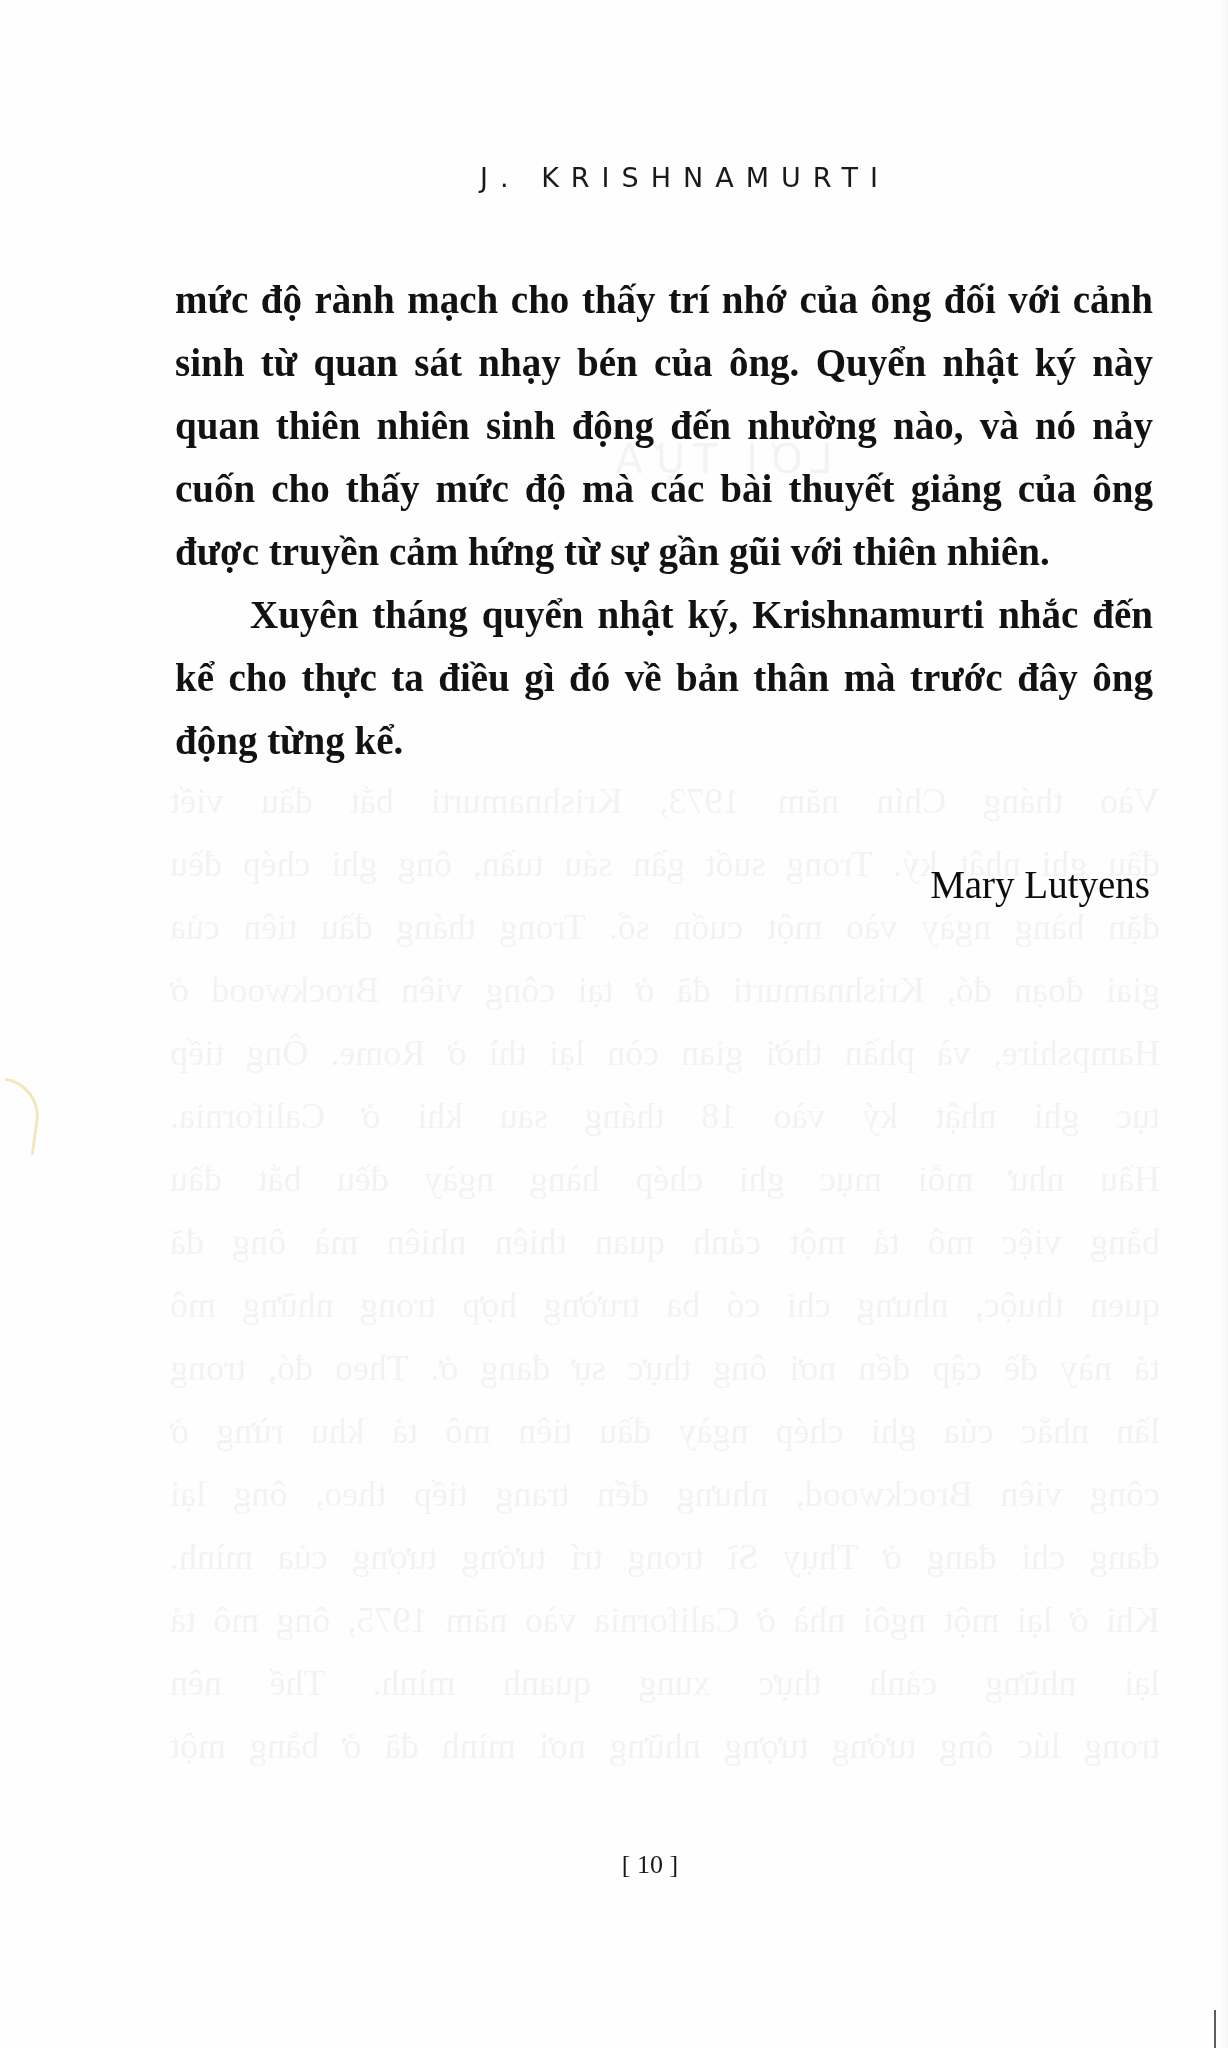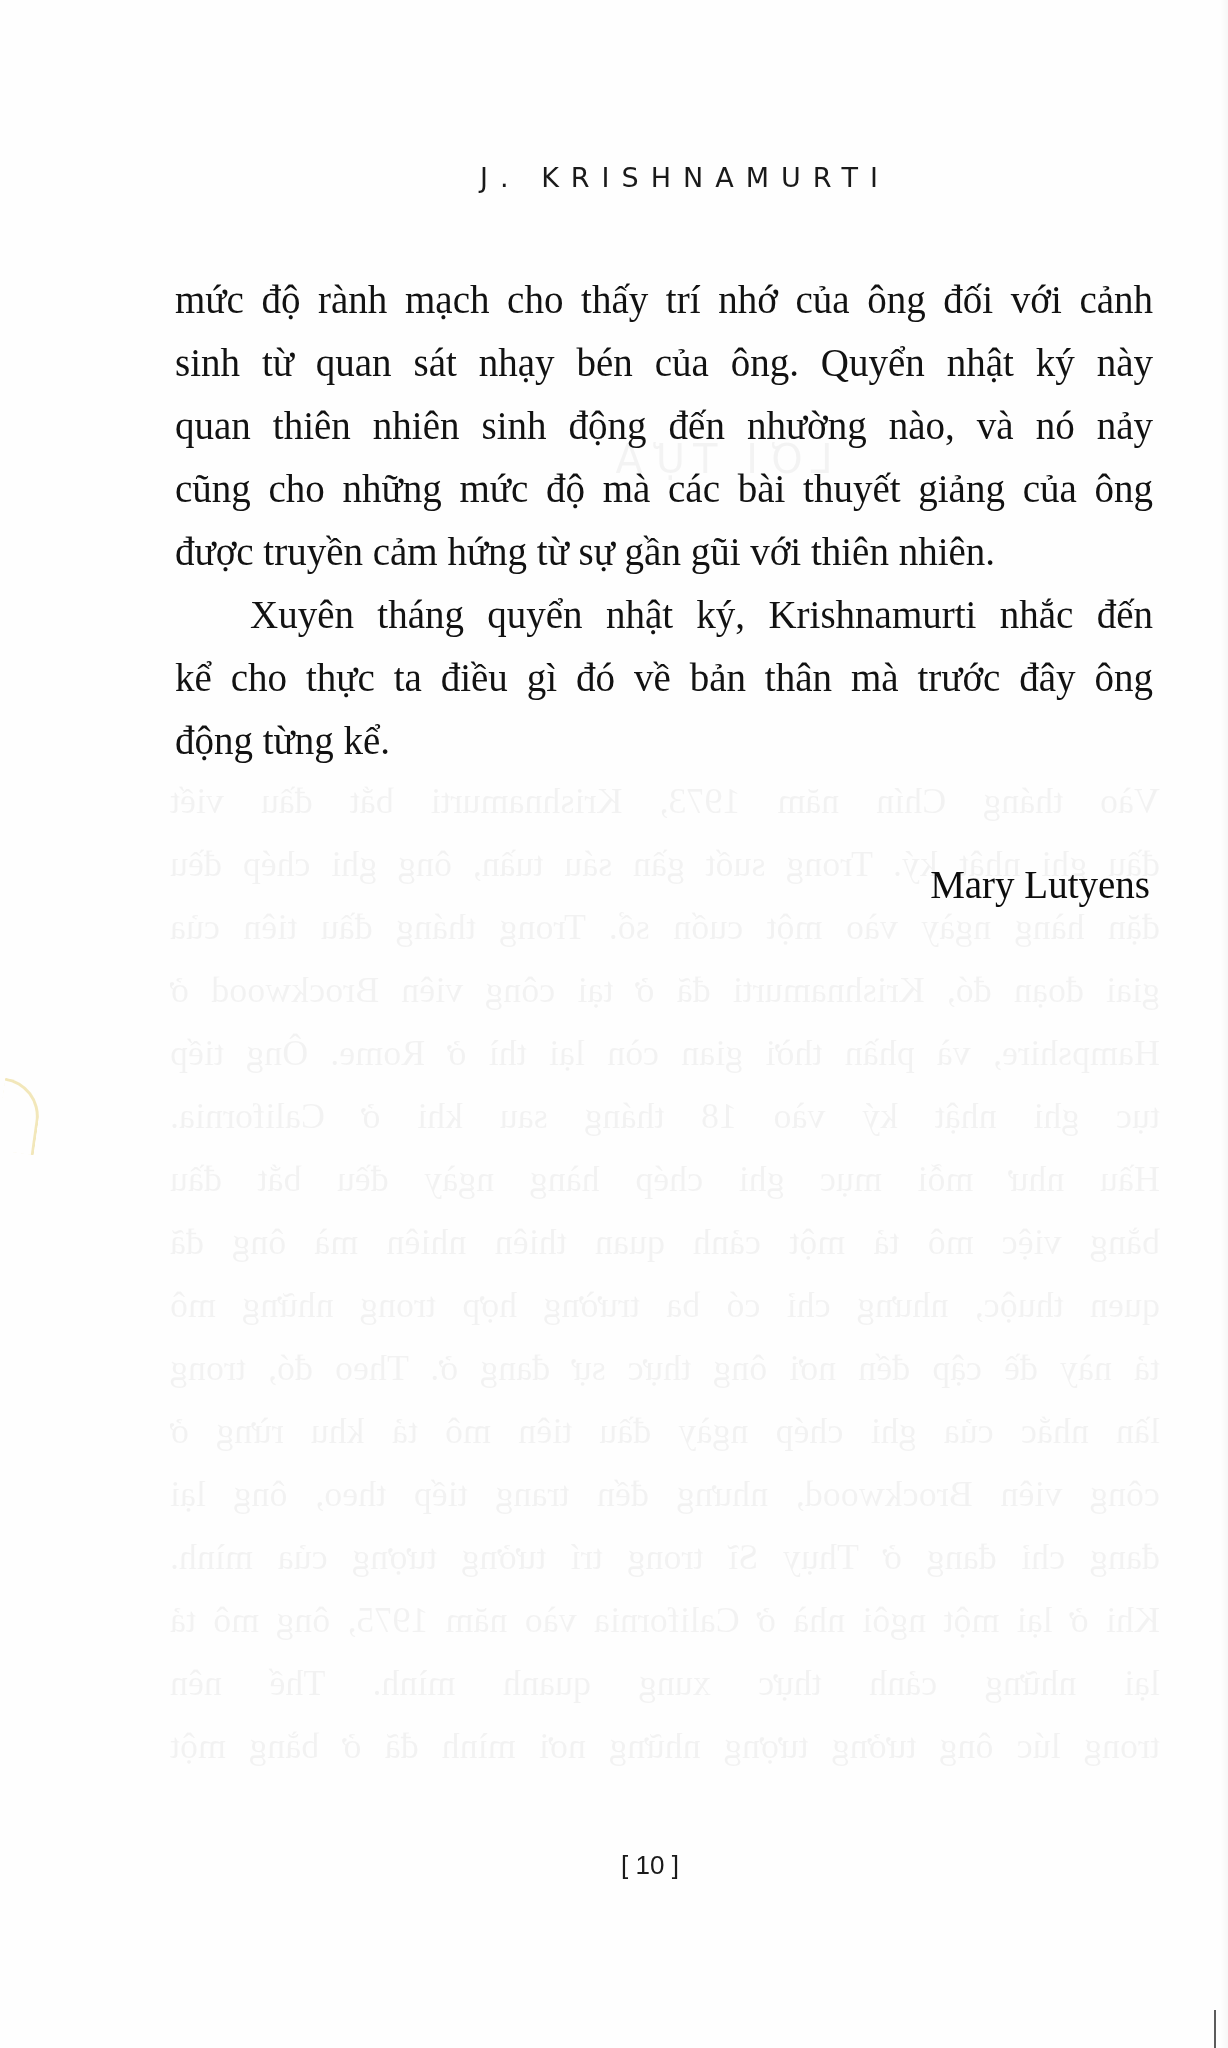--- a/index.html
+++ b/index.html
@@ -40,20 +40,21 @@
       font-size: 39px;
       line-height: 63px;
       color: #121212;
     }
     .line {
       display: block;
       white-space: nowrap;
       text-align: justify;
       text-align-last: justify;
       height: 63px;
+      font-weight: bold;
     }
     .line.last {
       text-align-last: left;
     }
     .line.indent {
       padding-left: 75px;
     }
     .signature {
       position: absolute;
       top: 862px;
@@ -62,21 +63,21 @@
       font-weight: normal;
       color: #0d0d0d;
       white-space: nowrap;
     }
     .page-number {
       position: absolute;
       top: 1850px;
       left: 600px;
       width: 100px;
       text-align: center;
-      font-family: Liberation Sans, sans-serif;
+      font-family: Liberation Serif, serif;
       font-size: 26px;
       color: #1a1a1a;
     }
     
     .show-through {
       position: absolute;
       top: 770px;
       left: 170px;
       width: 990px;
       transform: scaleX(-1);
@@ -167,21 +168,21 @@
     <span class="ghost-line">lại những cảnh thực xung quanh mình. Thế nên</span>
     <span class="ghost-line">trong lúc ông tưởng tượng những nơi mình đã ở bằng một</span>
   </div>
 
   <div class="running-head">J. KRISHNAMURTI</div>
 
   <div class="body-text">
     <span class="line">mức độ rành mạch cho thấy trí nhớ của ông đối với cảnh</span>
     <span class="line">sinh từ quan sát nhạy bén của ông. Quyển nhật ký này</span>
     <span class="line">quan thiên nhiên sinh động đến nhường nào, và nó nảy</span>
-    <span class="line">cũng cho những mức độ mà các bài thuyết giảng của ông</span>
+    <span class="line">cuốn cho thấy mức độ mà các bài thuyết giảng của ông</span>
     <span class="line last">được truyền cảm hứng từ sự gần gũi với thiên nhiên.</span>
     <span class="line indent">Xuyên tháng quyển nhật ký, Krishnamurti nhắc đến</span>
     <span class="line">kể cho thực ta điều gì đó về bản thân mà trước đây ông</span>
     <span class="line last">động từng kể.</span>
   </div>
 
   <div class="signature">Mary Lutyens</div>
 
   <div class="page-number">[ 10 ]</div>
 

